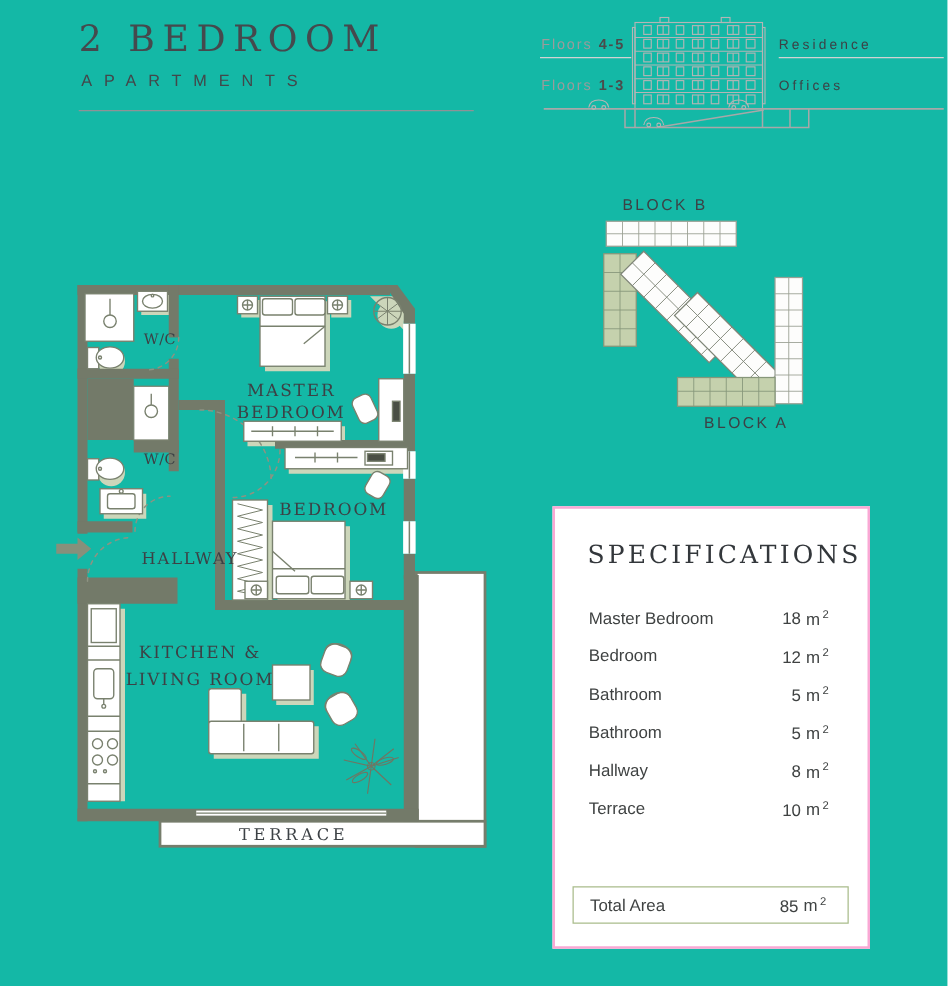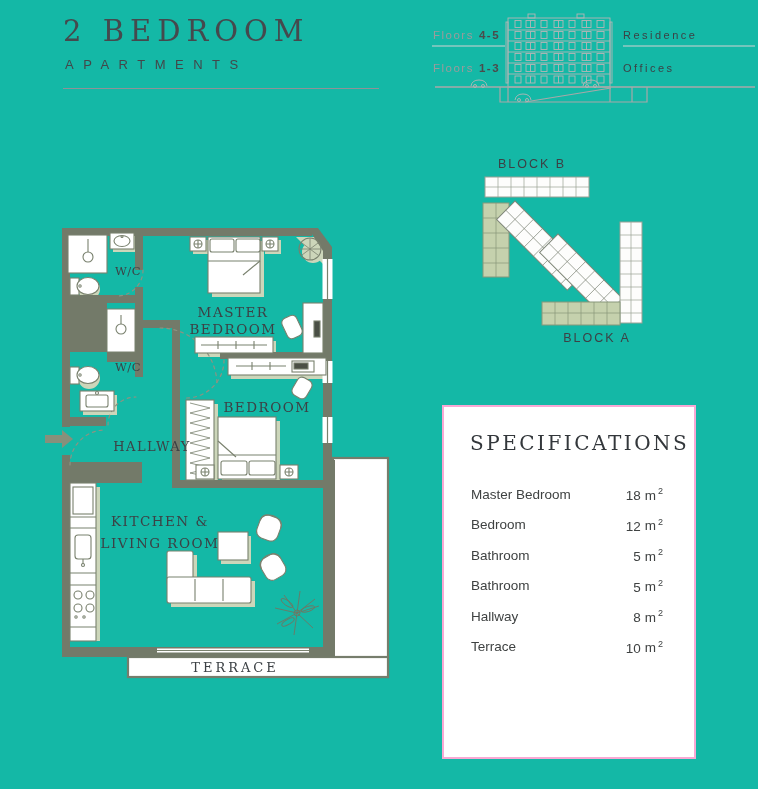--- a/index.html
+++ b/index.html
@@ -367,15 +367,19 @@
       </div>
       <div class="spec-row">
         <span>Hallway</span>
         <span class="spec-val"><span>8</span><span class="unit">m</span><sup>2</sup></span>
       </div>
       <div class="spec-row">
         <span>Terrace</span>
         <span class="spec-val"><span>10</span><span class="unit">m</span><sup>2</sup></span>
       </div>
     </div>
+    <div class="total-box">
+      <span>Total Area</span>
+      <span class="spec-val"><span>85</span><span class="unit">m</span><sup>2</sup></span>
+    </div>
   </div>
 
 </div>
 
 </body></html>

